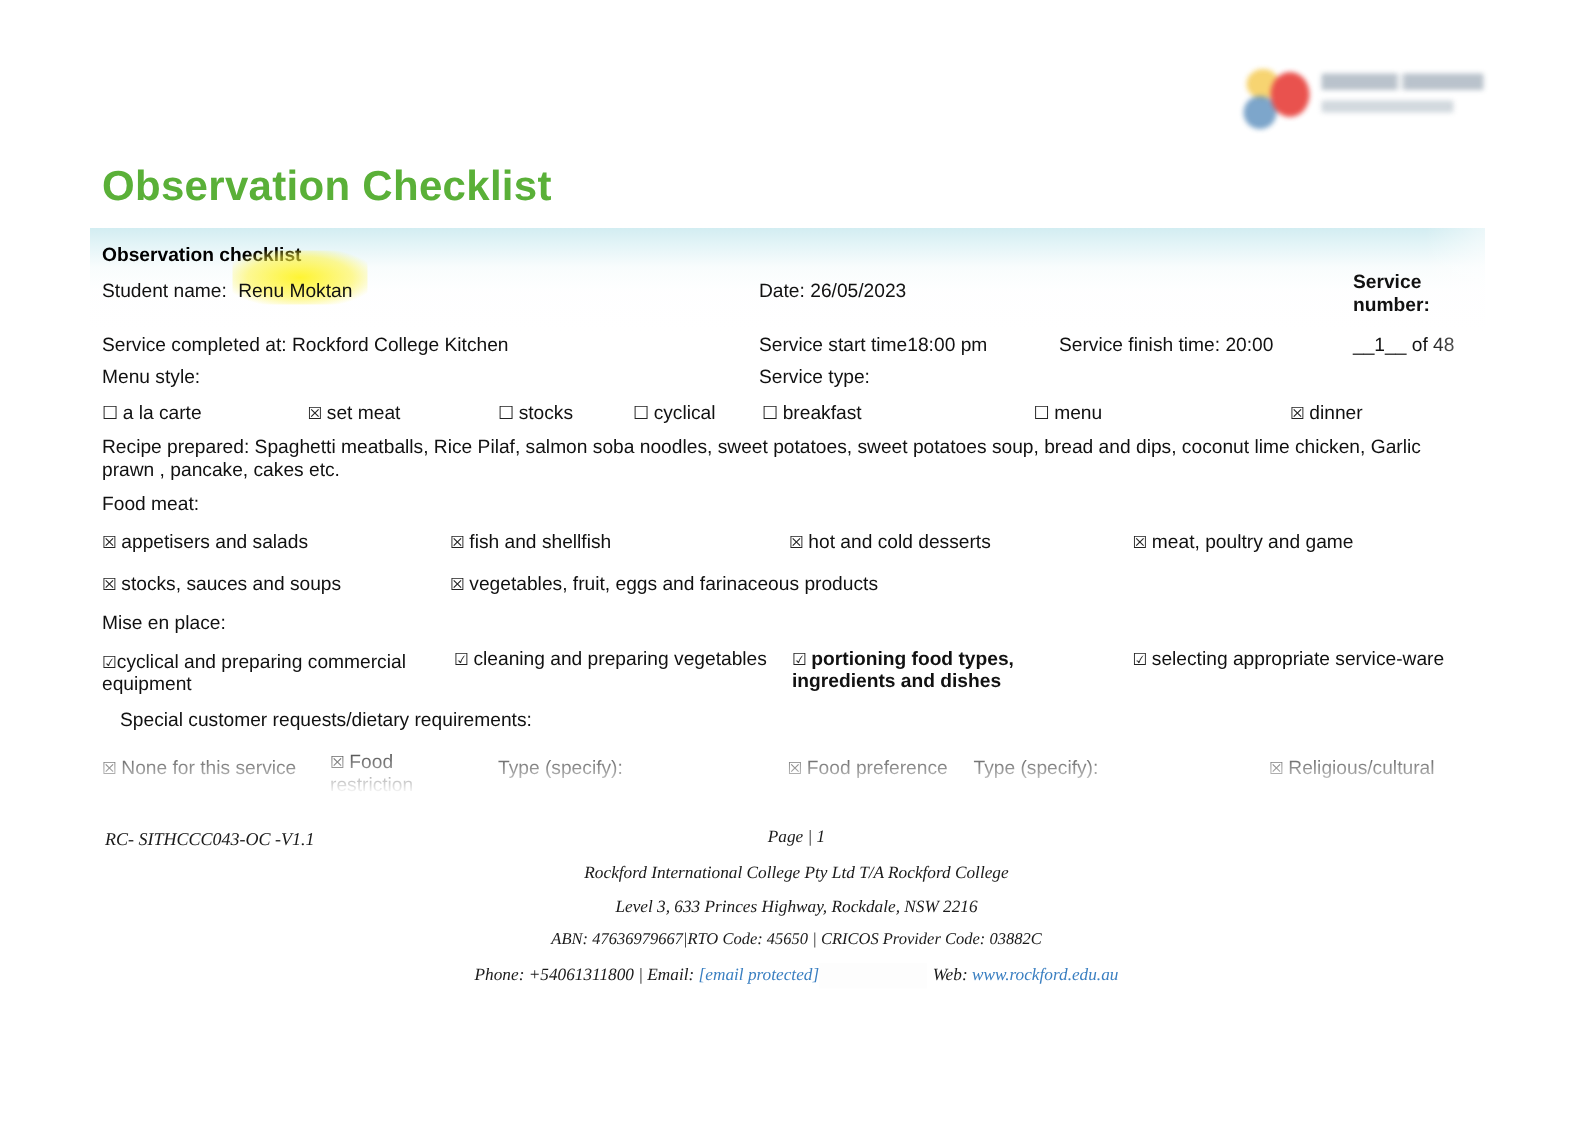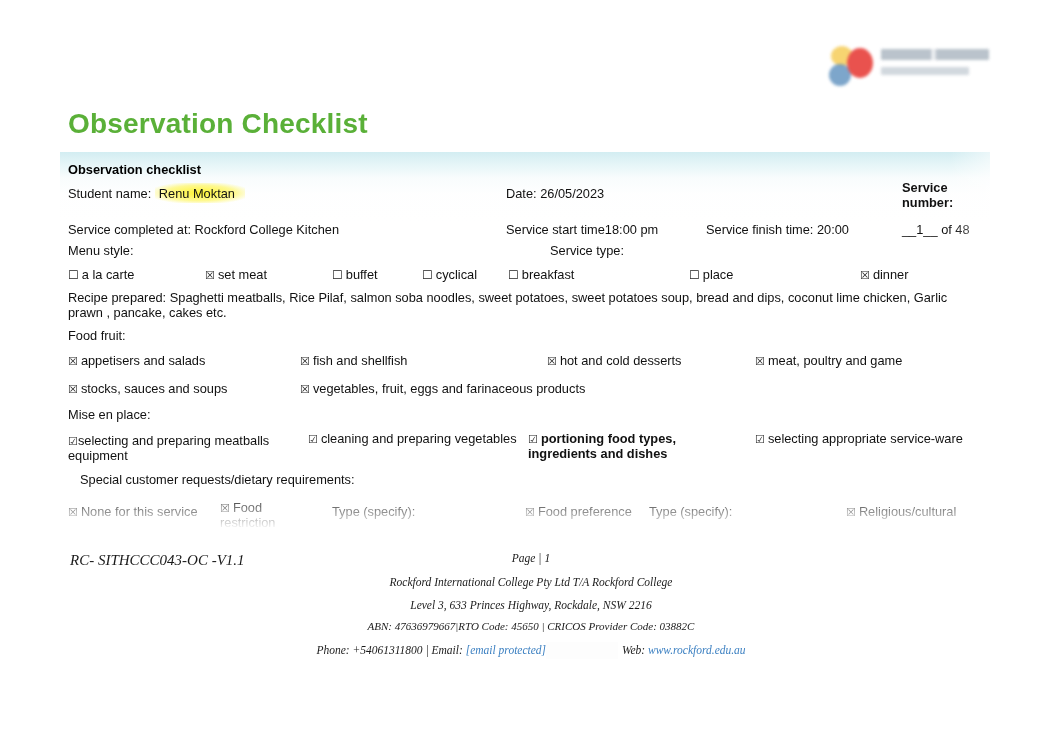--- a/index.html
+++ b/index.html
@@ -155,21 +155,21 @@
     position: absolute;
     left: 8px;
     top: 10px;
     font-size: 12.8px;
     font-weight: bold;
     color: #000;
   }
 
   .hl-yellow {
     background: radial-gradient(ellipse at center, rgba(255,242,0,0.80) 0%, rgba(255,244,60,0.55) 55%, rgba(255,255,255,0) 82%);
-    padding: 3px 10px 2px 4px;
+    padding: 19px 10px 2px 4px;
     border-radius: 3px;
   }
 
   
   .cb {
     display: inline-block;
     font-size: 12px;
     line-height: 12px;
     vertical-align: baseline;
     margin-right: 3px;
@@ -193,21 +193,21 @@
     left: 0;
     top: 548px;
     width: 1062px;
     font-family: "Liberation Serif", serif;
     font-style: italic;
   }
   .foot-left {
     position: absolute;
     left: 70px;
     top: 4px;
-    font-size: 15px;
+    font-size: 12px;
     color: #1a1a1a;
     white-space: nowrap;
   }
   .foot-page {
     position: absolute;
     left: 0;
     top: 4px;
     width: 1062px;
     text-align: center;
     font-size: 11.5px;
@@ -272,64 +272,64 @@
 
     <div class="row" style="top:70px;height:24px;">
       <div class="cell" style="left:8px;top:0px;">Service completed at: Rockford College Kitchen</div>
       <div class="cell" style="left:446px;top:0px;">Service start time18:00 pm</div>
       <div class="cell" style="left:646px;top:0px;">Service finish time: 20:00</div>
       <div class="cell" style="left:842px;top:0px;">__1__ of 48</div>
     </div>
 
     <div class="row" style="top:91px;height:22px;">
       <div class="cell" style="left:8px;top:0px;">Menu style:</div>
-      <div class="cell" style="left:446px;top:0px;margin-left:44px;">Service type:</div>
+      <div class="cell" style="left:446px;top:0px;">Service type:</div>
     </div>
 
     <div class="row" style="top:115px;height:24px;">
       <div class="opt" style="left:8px;top:0px;">
         <span class="cb">☐</span><span>a la carte</span>
       </div>
       <div class="opt" style="left:145px;top:0px;">
         <span class="cb cb-sm">☒</span><span>set meat</span>
       </div>
       <div class="opt" style="left:272px;top:0px;">
-        <span class="cb">☐</span><span>buffet</span>
+        <span class="cb">☐</span><span>stocks</span>
       </div>
       <div class="opt" style="left:362px;top:0px;">
         <span class="cb">☐</span><span>cyclical</span>
       </div>
 
       <div class="opt" style="left:448px;top:0px;">
         <span class="cb">☐</span><span>breakfast</span>
       </div>
       <div class="opt" style="left:629px;top:0px;">
-        <span class="cb">☐</span><span>place</span>
+        <span class="cb">☐</span><span>menu</span>
       </div>
       <div class="opt" style="left:800px;top:0px;">
         <span class="cb cb-sm">☒</span><span>dinner</span>
       </div>
     </div>
 
     <div class="row" style="top:138px;height:34px;">
       <div class="cell wrap" style="left:8px;top:0px;width:910px;">Recipe prepared: Spaghetti meatballs, Rice Pilaf, salmon soba noodles, sweet potatoes, sweet potatoes soup, bread and dips, coconut lime chicken, Garlic prawn , pancake, cakes  etc.</div>
     </div>
 
     <div class="row" style="top:176px;height:22px;">
-      <div class="cell" style="left:8px;top:0px;">Food fruit:</div>
+      <div class="cell" style="left:8px;top:0px;">Food meat:</div>
     </div>
 
     <div class="row" style="top:201px;height:24px;">
       <div class="opt" style="left:8px;top:0px;">
         <span class="cb cb-sm">☒</span><span>appetisers and salads</span>
       </div>
       <div class="opt" style="left:240px;top:0px;">
         <span class="cb cb-sm">☒</span><span>fish and shellfish</span>
       </div>
-      <div class="opt" style="left:487px;top:0px;">
+      <div class="opt" style="left:466px;top:0px;">
         <span class="cb cb-sm">☒</span><span>hot and cold desserts</span>
       </div>
       <div class="opt" style="left:695px;top:0px;">
         <span class="cb cb-sm">☒</span><span>meat, poultry and game</span>
       </div>
     </div>
 
     <div class="row" style="top:229px;height:24px;">
       <div class="opt" style="left:8px;top:0px;">
         <span class="cb cb-sm">☒</span><span>stocks, sauces and soups</span>
@@ -338,23 +338,23 @@
         <span class="cb cb-sm">☒</span><span>vegetables, fruit, eggs and farinaceous products</span>
       </div>
     </div>
 
     <div class="row" style="top:255px;height:22px;">
       <div class="cell" style="left:8px;top:0px;">Mise en place:</div>
     </div>
 
     <div class="row" style="top:281px;height:34px;">
       <div class="opt wrap" style="left:8px;top:0px;width:215px;">
-        <span class="cb cb-sm" style="margin-right:0;">☑</span><span>selecting and preparing meatballs equipment</span>
-      </div>
-      <div class="opt wrap" style="left:248px;top:-2px;width:230px;">
+        <span class="cb cb-sm" style="margin-right:0;">☑</span><span>cyclical and preparing commercial equipment</span>
+      </div>
+      <div class="opt wrap" style="left:232px;top:-2px;width:230px;text-align:center;">
         <span class="cb cb-sm">☑</span><span>cleaning and preparing vegetables</span>
       </div>
       <div class="opt wrap" style="left:468px;top:-2px;width:215px;font-weight:bold;">
         <span class="cb cb-sm">☑</span><span>portioning food types, ingredients and dishes</span>
       </div>
       <div class="opt wrap" style="left:695px;top:-2px;width:230px;">
         <span class="cb cb-sm">☑</span><span>selecting appropriate service-ware</span>
       </div>
     </div>
 

